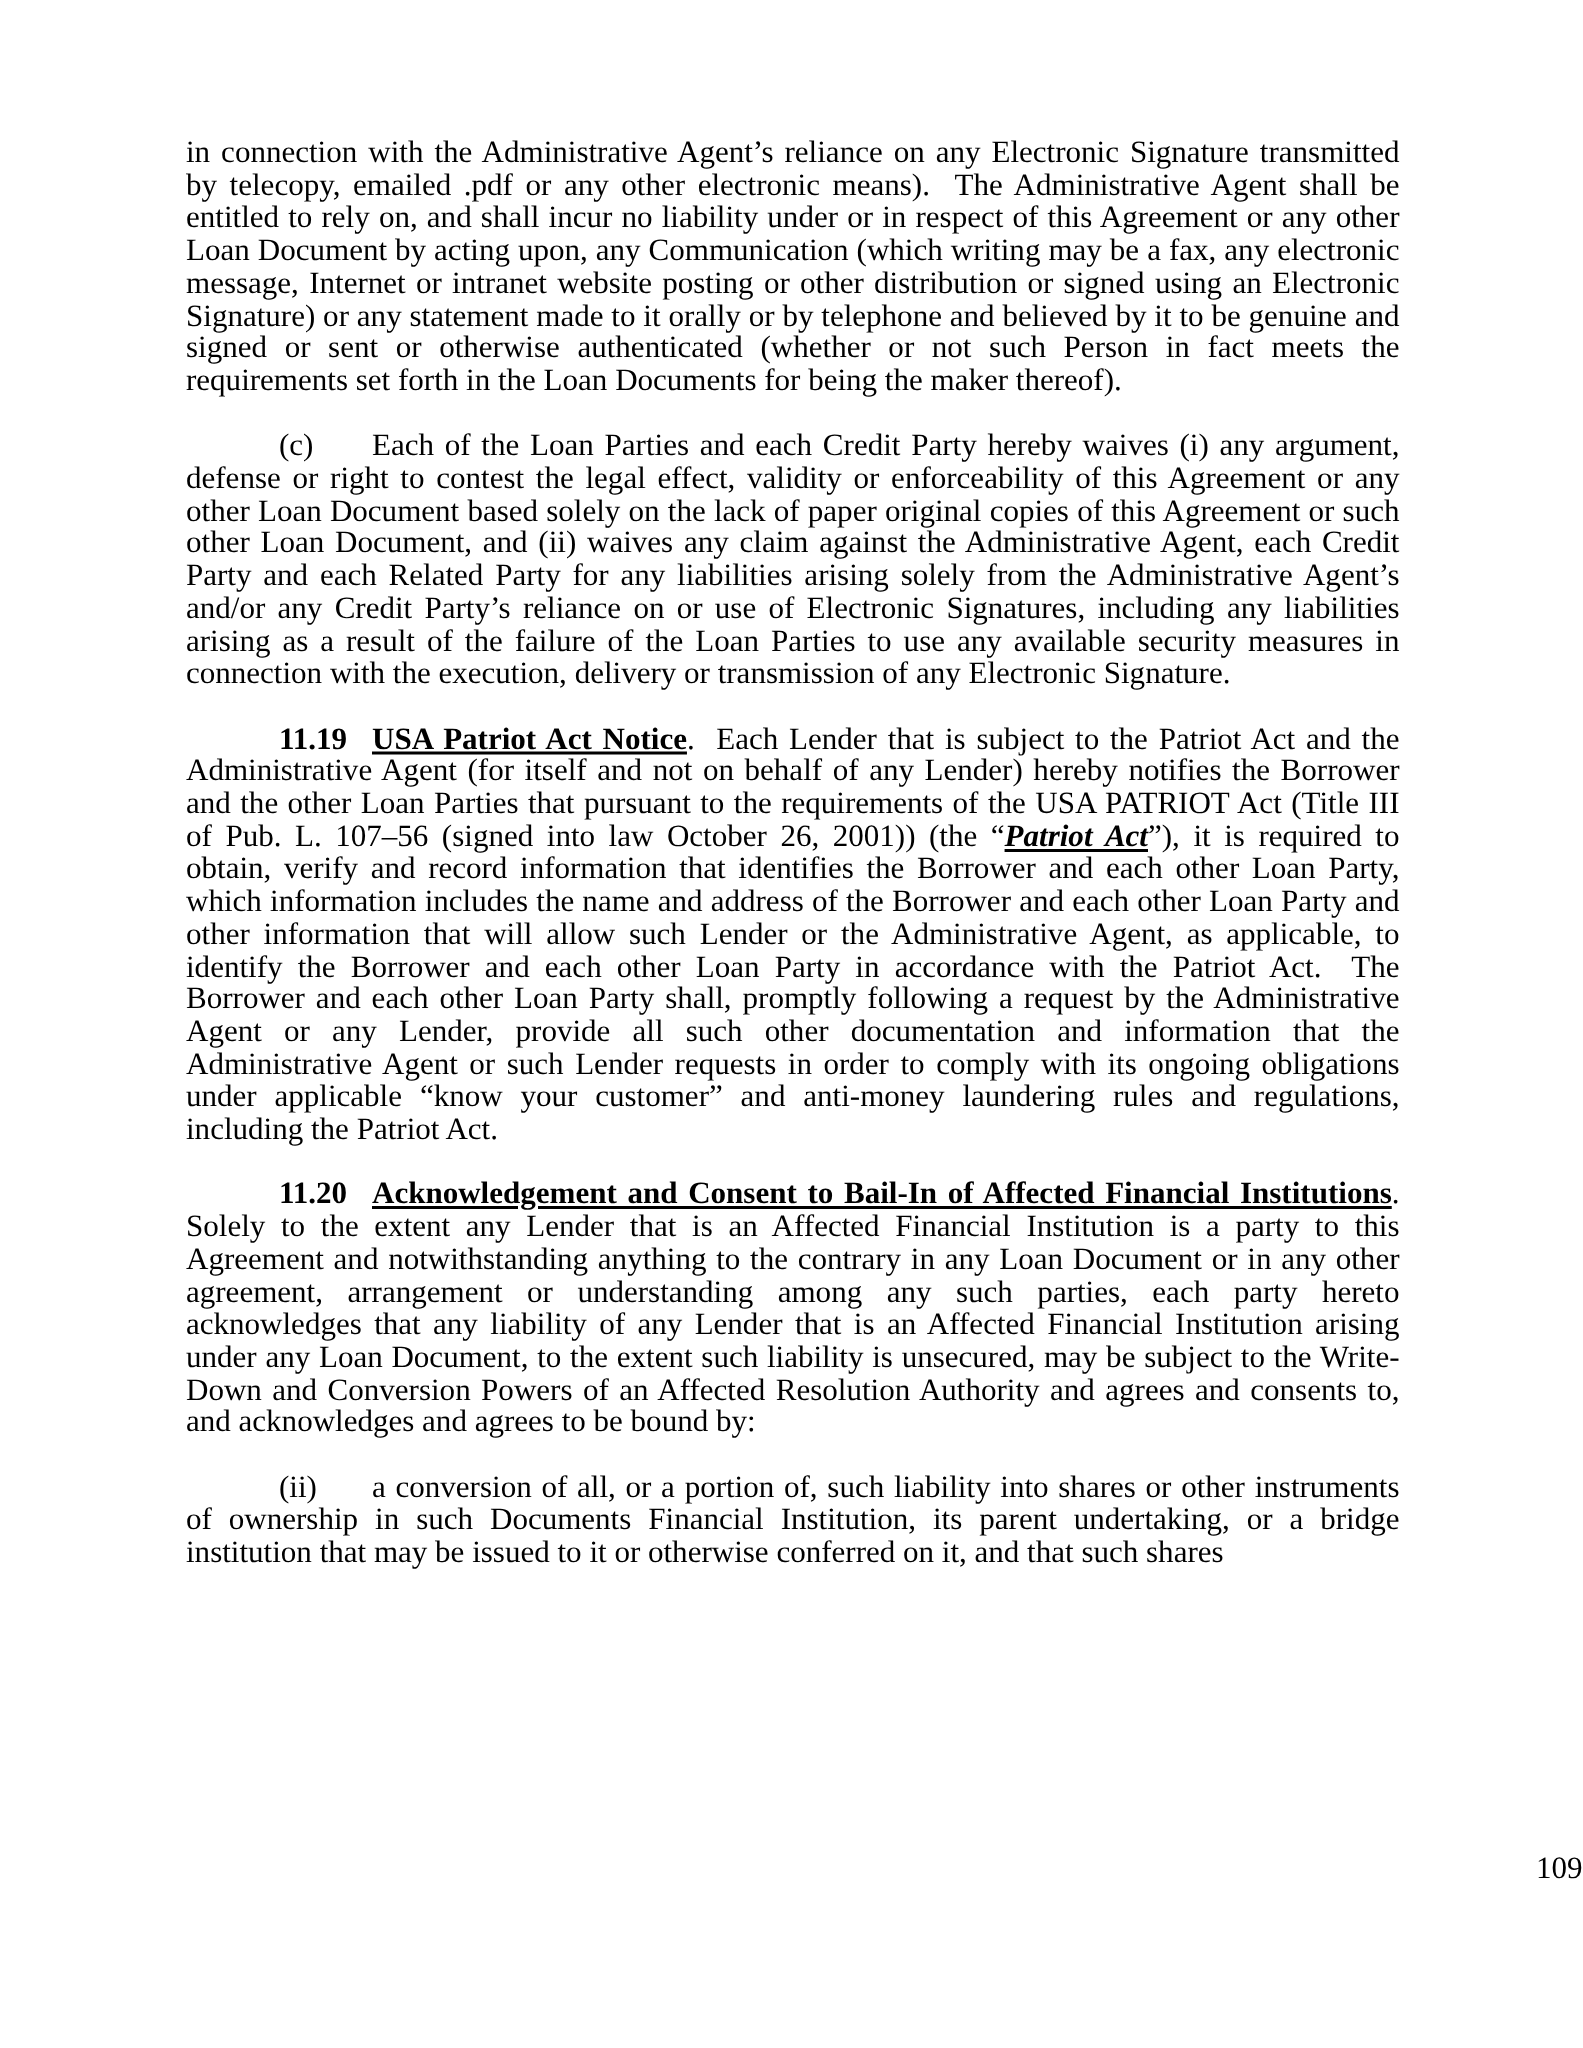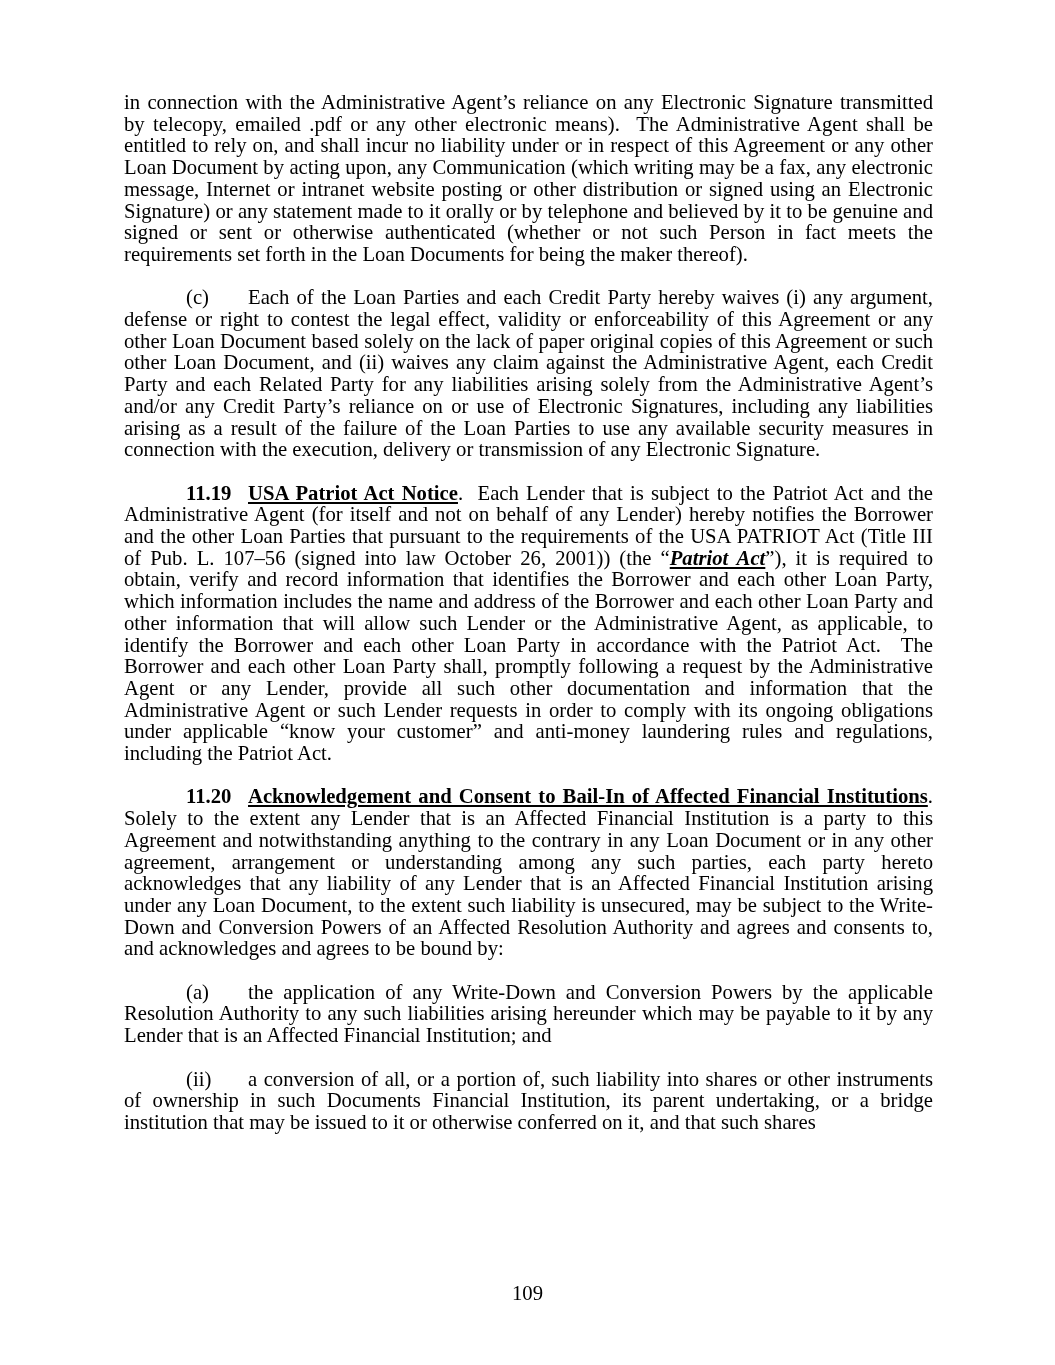--- a/index.html
+++ b/index.html
@@ -41,31 +41,30 @@
   }
   .term {
     font-weight: bold;
     font-style: italic;
     text-decoration: underline;
   }
   .pagenum {
     position: absolute;
     left: 0;
     right: 0;
-    top: 1283px;
-    text-align: center;
+    top: 1236px;
+    text-align: right;
     font-size: 20.7px;
     line-height: 21.7px;
   }
 </style>
 </head>
 <body>
 
 <div class="page">
     <p class="para indent-1"><span>in connection with the Administrative Agent’s reliance on any Electronic Signature transmitted by telecopy, emailed .pdf or any other electronic means).  The Administrative Agent shall be entitled to rely on, and shall incur no liability under or in respect of this Agreement or any other Loan Document by acting upon, any Communication (which writing may be a fax, any electronic message, Internet or intranet website posting or other distribution or signed using an Electronic Signature) or any statement made to it orally or by telephone and believed by it to be genuine and signed or sent or otherwise authenticated (whether or not such Person in fact meets the requirements set forth in the Loan Documents for being the maker thereof).</span></p>
     <p class="para indent-1 ti"><span class="label">(c)</span><span>Each of the Loan Parties and each Credit Party hereby waives (i) any argument, defense or right to contest the legal effect, validity or enforceability of this Agreement or any other Loan Document based solely on the lack of paper original copies of this Agreement or such other Loan Document, and (ii) waives any claim against the Administrative Agent, each Credit Party and each Related Party for any liabilities arising solely from the Administrative Agent’s and/or any Credit Party’s reliance on or use of Electronic Signatures, including any liabilities arising as a result of the failure of the Loan Parties to use any available security measures in connection with the execution, delivery or transmission of any Electronic Signature.</span></p>
     <p class="para ti"><span class="label bold">11.19</span><span class="heading">USA Patriot Act Notice</span><span>.  Each Lender that is subject to the Patriot Act and the Administrative Agent (for itself and not on behalf of any Lender) hereby notifies the Borrower and the other Loan Parties that pursuant to the requirements of the USA PATRIOT Act (Title III of Pub. L. 107–56 (signed into law October 26, 2001)) (the “</span><span class="term">Patriot Act</span><span>”), it is required to obtain, verify and record information that identifies the Borrower and each other Loan Party, which information includes the name and address of the Borrower and each other Loan Party and other information that will allow such Lender or the Administrative Agent, as applicable, to identify the Borrower and each other Loan Party in accordance with the Patriot Act.  The Borrower and each other Loan Party shall, promptly following a request by the Administrative Agent or any Lender, provide all such other documentation and information that the Administrative Agent or such Lender requests in order to comply with its ongoing obligations under applicable “know your customer” and anti-money laundering rules and regulations, including the Patriot Act.</span></p>
     <p class="para ti"><span class="label bold">11.20</span><span class="heading">Acknowledgement and Consent to Bail-In of Affected Financial Institutions</span><span>.  Solely to the extent any Lender that is an Affected Financial Institution is a party to this Agreement and notwithstanding anything to the contrary in any Loan Document or in any other agreement, arrangement or understanding among any such parties, each party hereto acknowledges that any liability of any Lender that is an Affected Financial Institution arising under any Loan Document, to the extent such liability is unsecured, may be subject to the Write-Down and Conversion Powers of an Affected Resolution Authority and agrees and consents to, and acknowledges and agrees to be bound by:</span></p>
-    <p class="para indent-1 ti"><span class="label">(a)</span><span>the application of any Write-Down and Conversion Powers by the applicable Resolution Authority to any such liabilities arising hereunder which may be payable to it by any Lender that is an Affected Financial Institution; and</span></p>
     <p class="para indent-2 ti"><span class="label">(ii)</span><span>a conversion of all, or a portion of, such liability into shares or other instruments of ownership in such Documents Financial Institution, its parent undertaking, or a bridge institution that may be issued to it or otherwise conferred on it, and that such shares</span></p>
   </div>
 
 <div class="pagenum">109</div>
 
 </body></html>

